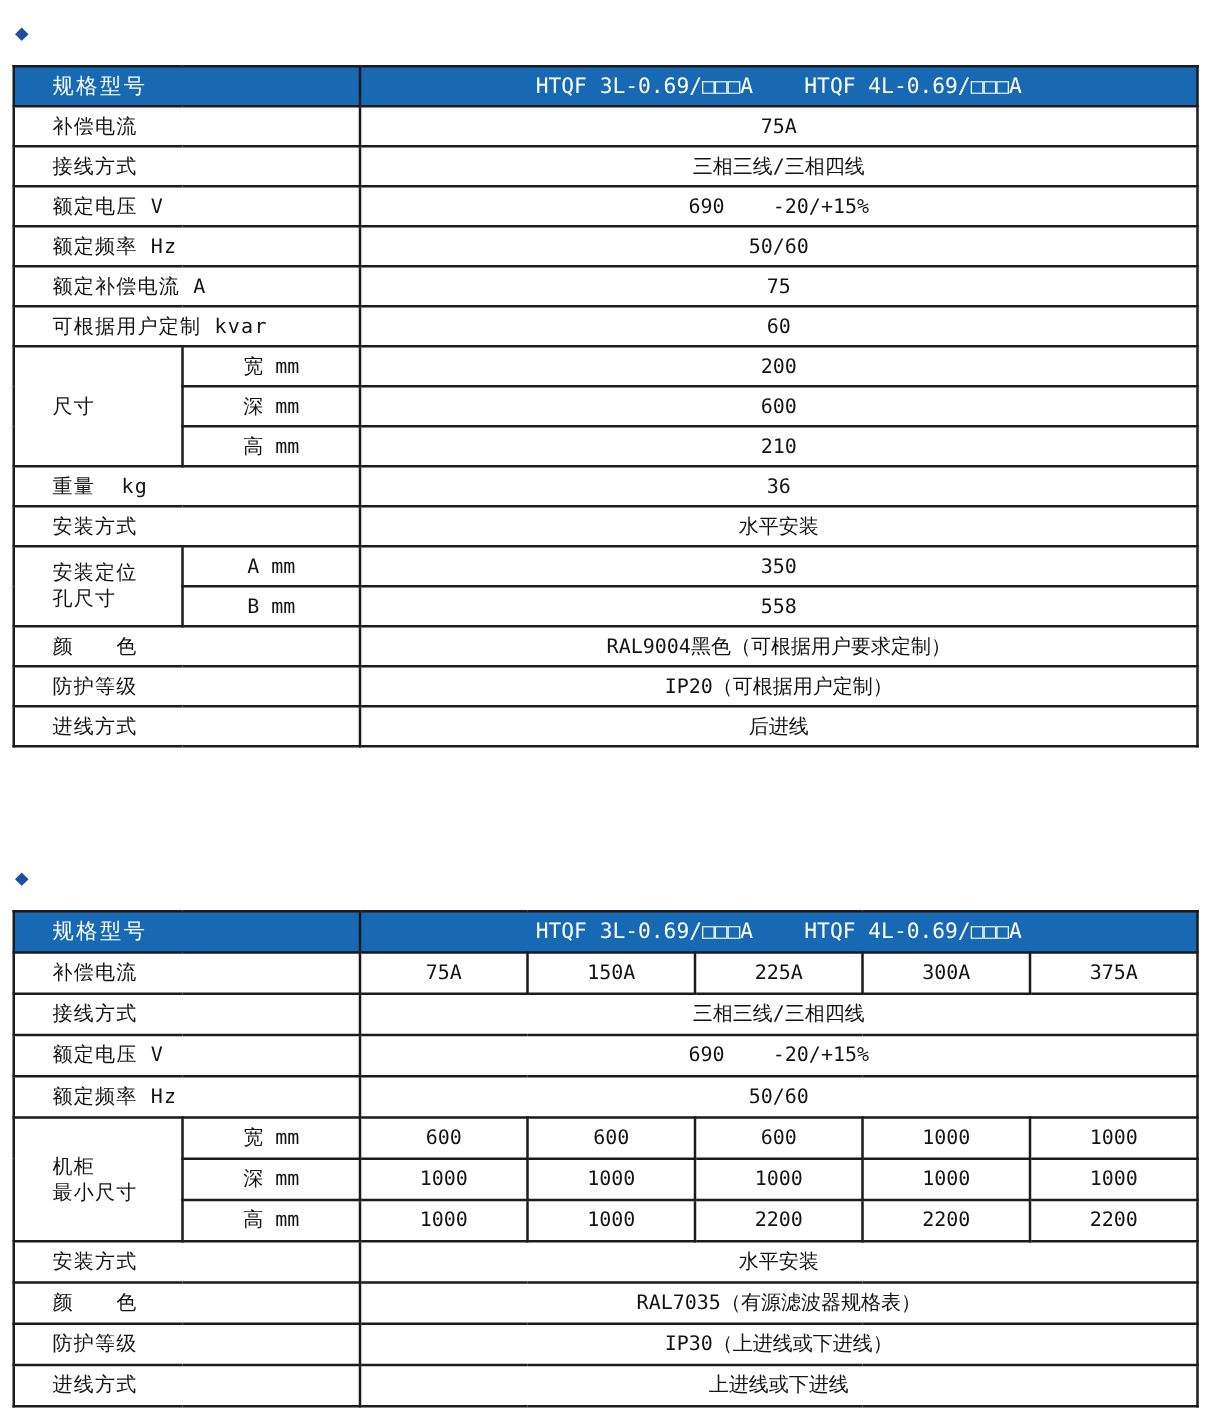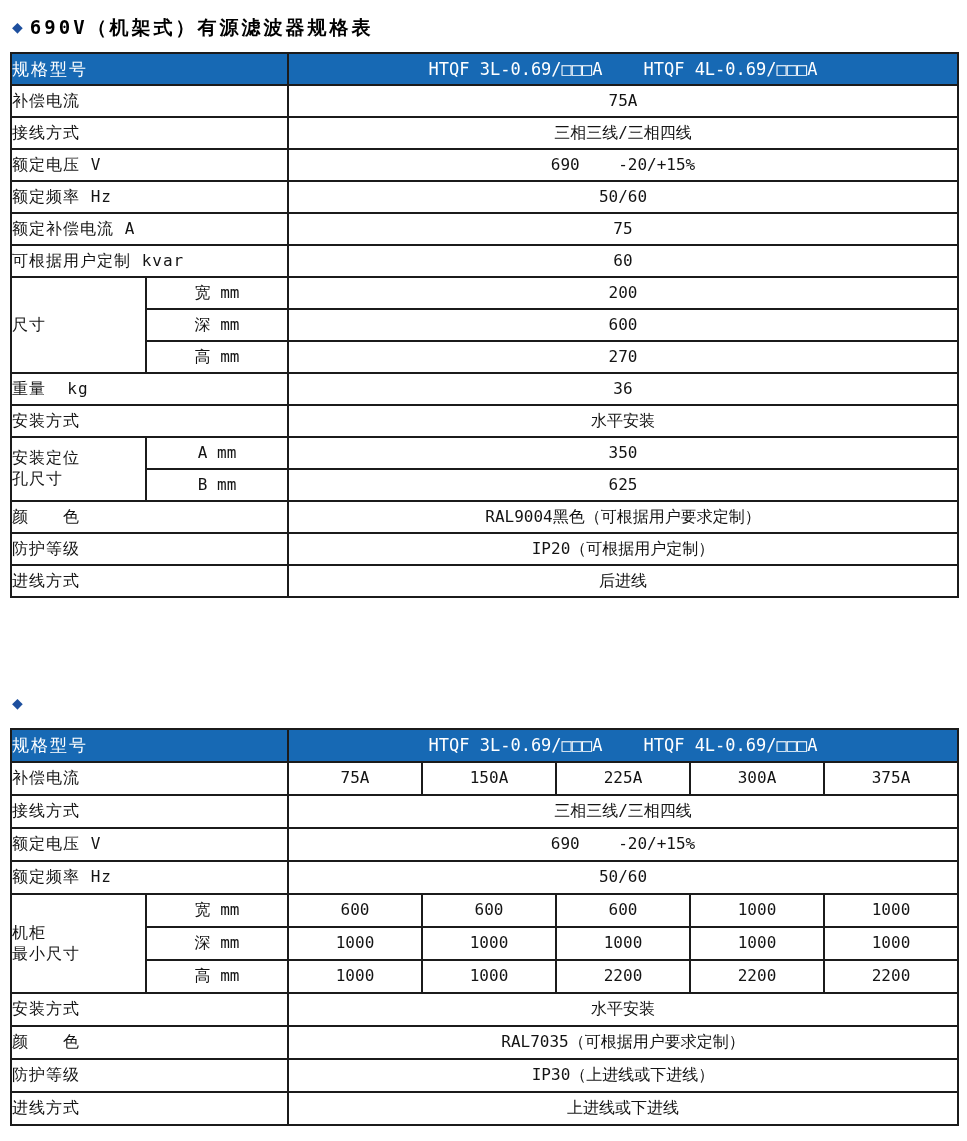--- a/index.html
+++ b/index.html
@@ -21,33 +21,33 @@
   table.spec{
     border-collapse:collapse;table-layout:fixed;
     width:947px;margin:12px 0 0 10px;
   }
   .spec td{
     border:2px solid var(--border,#1b1b1b);
     height:30px;padding:0;font-size:16px;text-align:center;
     white-space:pre;line-height:1.3;vertical-align:middle;
   }
   .spec.t2 td{height:31px;}
-  .spec td.lbl{text-align:left;letter-spacing:1px;}
+  .spec td.lbl{text-align:left;padding-left:30px;letter-spacing:1px;}
   .spec tr.hd td{
     background:var(--header_bg,#1769b4);color:#ffffff;font-size:17px;
   }
   .spec tr.hd td.lbl{letter-spacing:2px;}
 </style>
 </head>
 <body>
 
 <div>
 
   <div class="sec-title">
-    <span class="diamond">◆</span><span>690V（机架式）有源滤波器规格表</span>
+    <span class="diamond">◆</span>
   </div>
 
   <table class="spec t1">
     <colgroup>
         <col style="width:135px">
         <col style="width:142px">
         <col style="width:670px">
       </colgroup>
     <tbody>
         <tr class="hd">
@@ -82,39 +82,39 @@
       <td rowspan="3" class="lbl">尺寸</td>
       <td>宽 mm</td>
       <td>200</td>
     </tr>
     <tr>
       <td>深 mm</td>
       <td>600</td>
     </tr>
     <tr>
       <td>高 mm</td>
-      <td>270</td>
+      <td>210</td>
     </tr>
     <tr>
       <td colspan="2" class="lbl">重量  kg</td>
       <td>36</td>
     </tr>
     <tr>
       <td colspan="2" class="lbl">安装方式</td>
       <td>水平安装</td>
     </tr>
     <tr>
       <td rowspan="2" class="lbl">安装定位
 孔尺寸</td>
       <td>A mm</td>
       <td>350</td>
     </tr>
     <tr>
       <td>B mm</td>
-      <td>625</td>
+      <td>558</td>
     </tr>
     <tr>
       <td colspan="2" class="lbl">颜　　色</td>
       <td>RAL9004黑色（可根据用户要求定制）</td>
     </tr>
     <tr>
       <td colspan="2" class="lbl">防护等级</td>
       <td>IP20（可根据用户定制）</td>
     </tr>
     <tr>
@@ -188,21 +188,21 @@
       <td>2200</td>
       <td>2200</td>
       <td>2200</td>
     </tr>
     <tr>
       <td colspan="2" class="lbl">安装方式</td>
       <td colspan="5">水平安装</td>
     </tr>
     <tr>
       <td colspan="2" class="lbl">颜　　色</td>
-      <td colspan="5">RAL7035（可根据用户要求定制）</td>
+      <td colspan="5">RAL7035（有源滤波器规格表）</td>
     </tr>
     <tr>
       <td colspan="2" class="lbl">防护等级</td>
       <td colspan="5">IP30（上进线或下进线）</td>
     </tr>
     <tr>
       <td colspan="2" class="lbl">进线方式</td>
       <td colspan="5">上进线或下进线</td>
     </tr>
   </tbody>

